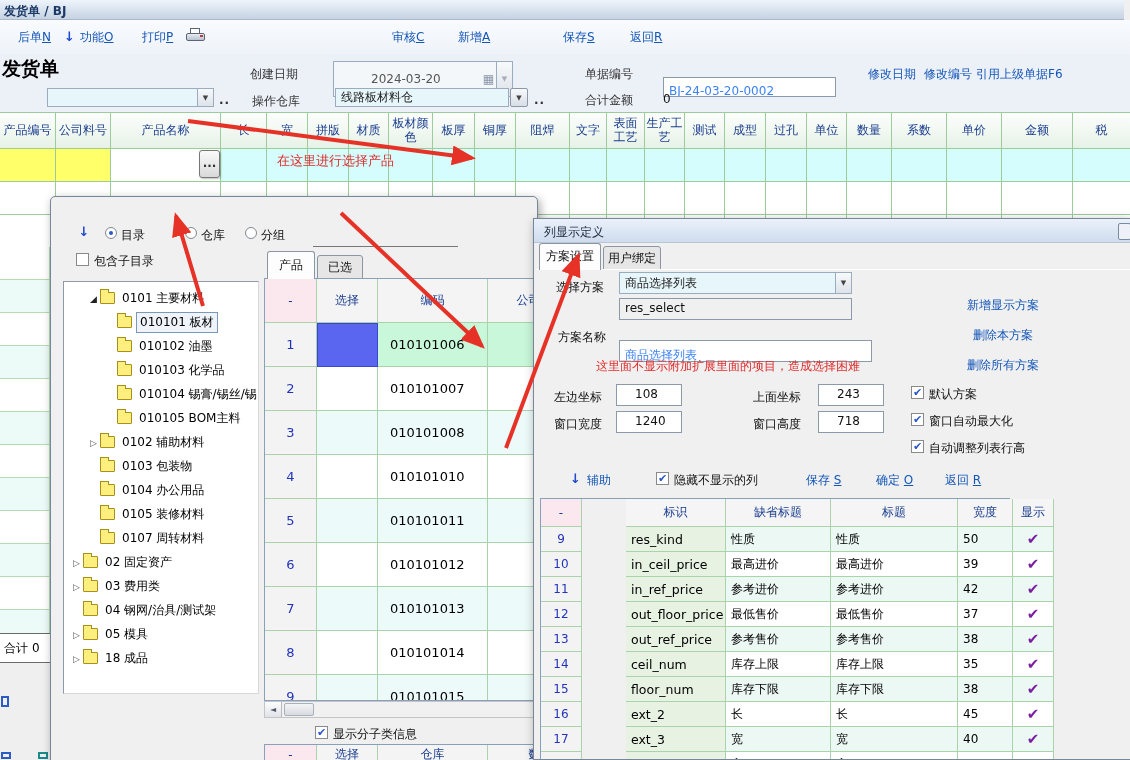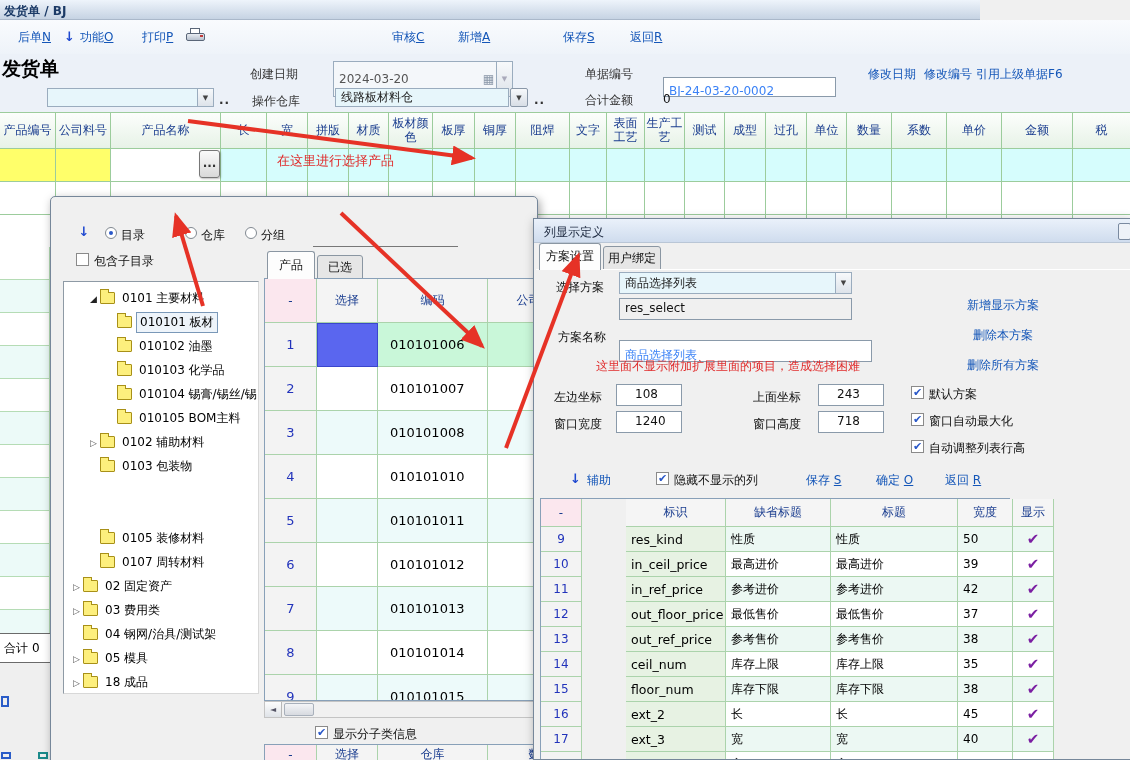--- a/index.html
+++ b/index.html
@@ -2,38 +2,38 @@
 <html><head>
 <meta charset="utf-8">
 <style>
 *{box-sizing:border-box;margin:0;padding:0;}
 html,body{width:1130px;height:760px;}
 body{position:relative;overflow:hidden;background:#f0f0f0;font-family:"DejaVu Sans","Liberation Sans",sans-serif;font-size:12px;color:#222;}
 .abs{position:absolute;}
 u{text-decoration:underline;}
 
 
-#titlebar{left:0;top:0;width:980px;height:20px;background:linear-gradient(#eef4fb,#c6d3e3);border-bottom:1px solid #aab8ca;}
+#titlebar{left:0;top:0;width:1124px;height:20px;background:linear-gradient(#eef4fb,#c6d3e3);border-bottom:1px solid #aab8ca;}
 #titlebar .t{position:absolute;left:4px;top:3px;font-weight:bold;color:#1b3a66;}
 #toolbar{left:0;top:20px;width:1130px;height:34px;background:linear-gradient(#f9fbfe,#eef3f9);}
 .tbi{position:absolute;top:9px;color:#1456b8;cursor:default;white-space:nowrap;}
 .dnarrow{color:#1f49d0;font-weight:bold;font-size:13px;}
 .printer{position:absolute;top:8px;width:19px;height:14px;}
 .printer .pb{position:absolute;left:0;top:5px;width:19px;height:8px;background:linear-gradient(#e8ecf2,#b9c2cf);border:1px solid #5a6678;border-radius:2px;}
 .printer .pp{position:absolute;left:4px;top:0;width:10px;height:7px;background:#fff;border:1px solid #5a6678;}
 .printer .pl{position:absolute;right:2px;top:7px;width:3px;height:2px;background:#c03a3a;}
 #formband{left:0;top:54px;width:1130px;height:58px;background:#ecf1f8;}
 #formtitle{left:2px;top:56px;font-size:19px;font-weight:bold;color:#000;}
 .flabel{position:absolute;color:#333;}
 .flink{position:absolute;color:#1456b8;white-space:nowrap;}
 .combo{position:absolute;border:1px solid #9aacbe;background:#e7f6fb;display:flex;align-items:center;}
 .combo .cv{flex:1;padding:0 5px;color:#222;overflow:hidden;white-space:nowrap;}
 .ddbtn{width:16px;height:100%;background:linear-gradient(#f7f9fb,#dde3ea);border-left:1px solid #9aacbe;display:flex;align-items:center;justify-content:center;font-size:7px;color:#444;}
 .ddbtn3d{position:absolute;background:linear-gradient(#f7f9fb,#d8dee6);border:1px solid #8a98a8;border-radius:2px;display:flex;align-items:center;justify-content:center;font-size:7px;color:#444;}
-#datebox{left:333px;top:61px;width:180px;height:36px;background:#f4f7fa;}
+#datebox{left:333px;top:61px;width:180px;height:36px;background:#f4f7fa;padding-left:32px;}
 #datebox .cv{color:#555;}
 #datebox .cal{color:#8a97a8;font-size:12px;margin-right:2px;}
 #datebox .dd{color:#aab;}
 .txtinput{position:absolute;background:#fff;border:1px solid #8a9aaa;padding:6px 5px;color:#3b82f6;white-space:nowrap;overflow:hidden;margin-top:16px;}
 .dots{position:absolute;color:#333;font-weight:bold;letter-spacing:1px;}
 
 
 #mtable{left:0;top:112px;width:1130px;}
 .mt-row{display:flex;width:1130px;}
 .mt-row span{display:flex;align-items:center;justify-content:center;text-align:center;border-right:1px solid #9ccc9c;border-bottom:1px solid #9ccc9c;line-height:1.15;padding:0 1px;}
@@ -381,22 +381,27 @@
         <span class="folder"></span>
         <span class="tlabel">0102  辅助材料</span>
       </div>
 
       <div class="tree-item" style="padding-left: 23px;">
         <span class="exp"></span>
         <span class="folder"></span>
         <span class="tlabel">0103  包装物</span>
       </div>
 
-
-      <div class="tree-item" style="padding-left: 23px; margin-top: 48px;">
+      <div class="tree-item" style="padding-left: 23px;">
+        <span class="exp"></span>
+        <span class="folder"></span>
+        <span class="tlabel">0104  办公用品</span>
+      </div>
+
+      <div class="tree-item" style="padding-left: 23px;">
         <span class="exp"></span>
         <span class="folder"></span>
         <span class="tlabel">0105  装修材料</span>
       </div>
 
       <div class="tree-item" style="padding-left: 23px;">
         <span class="exp"></span>
         <span class="folder"></span>
         <span class="tlabel">0107  周转材料</span>
       </div>

